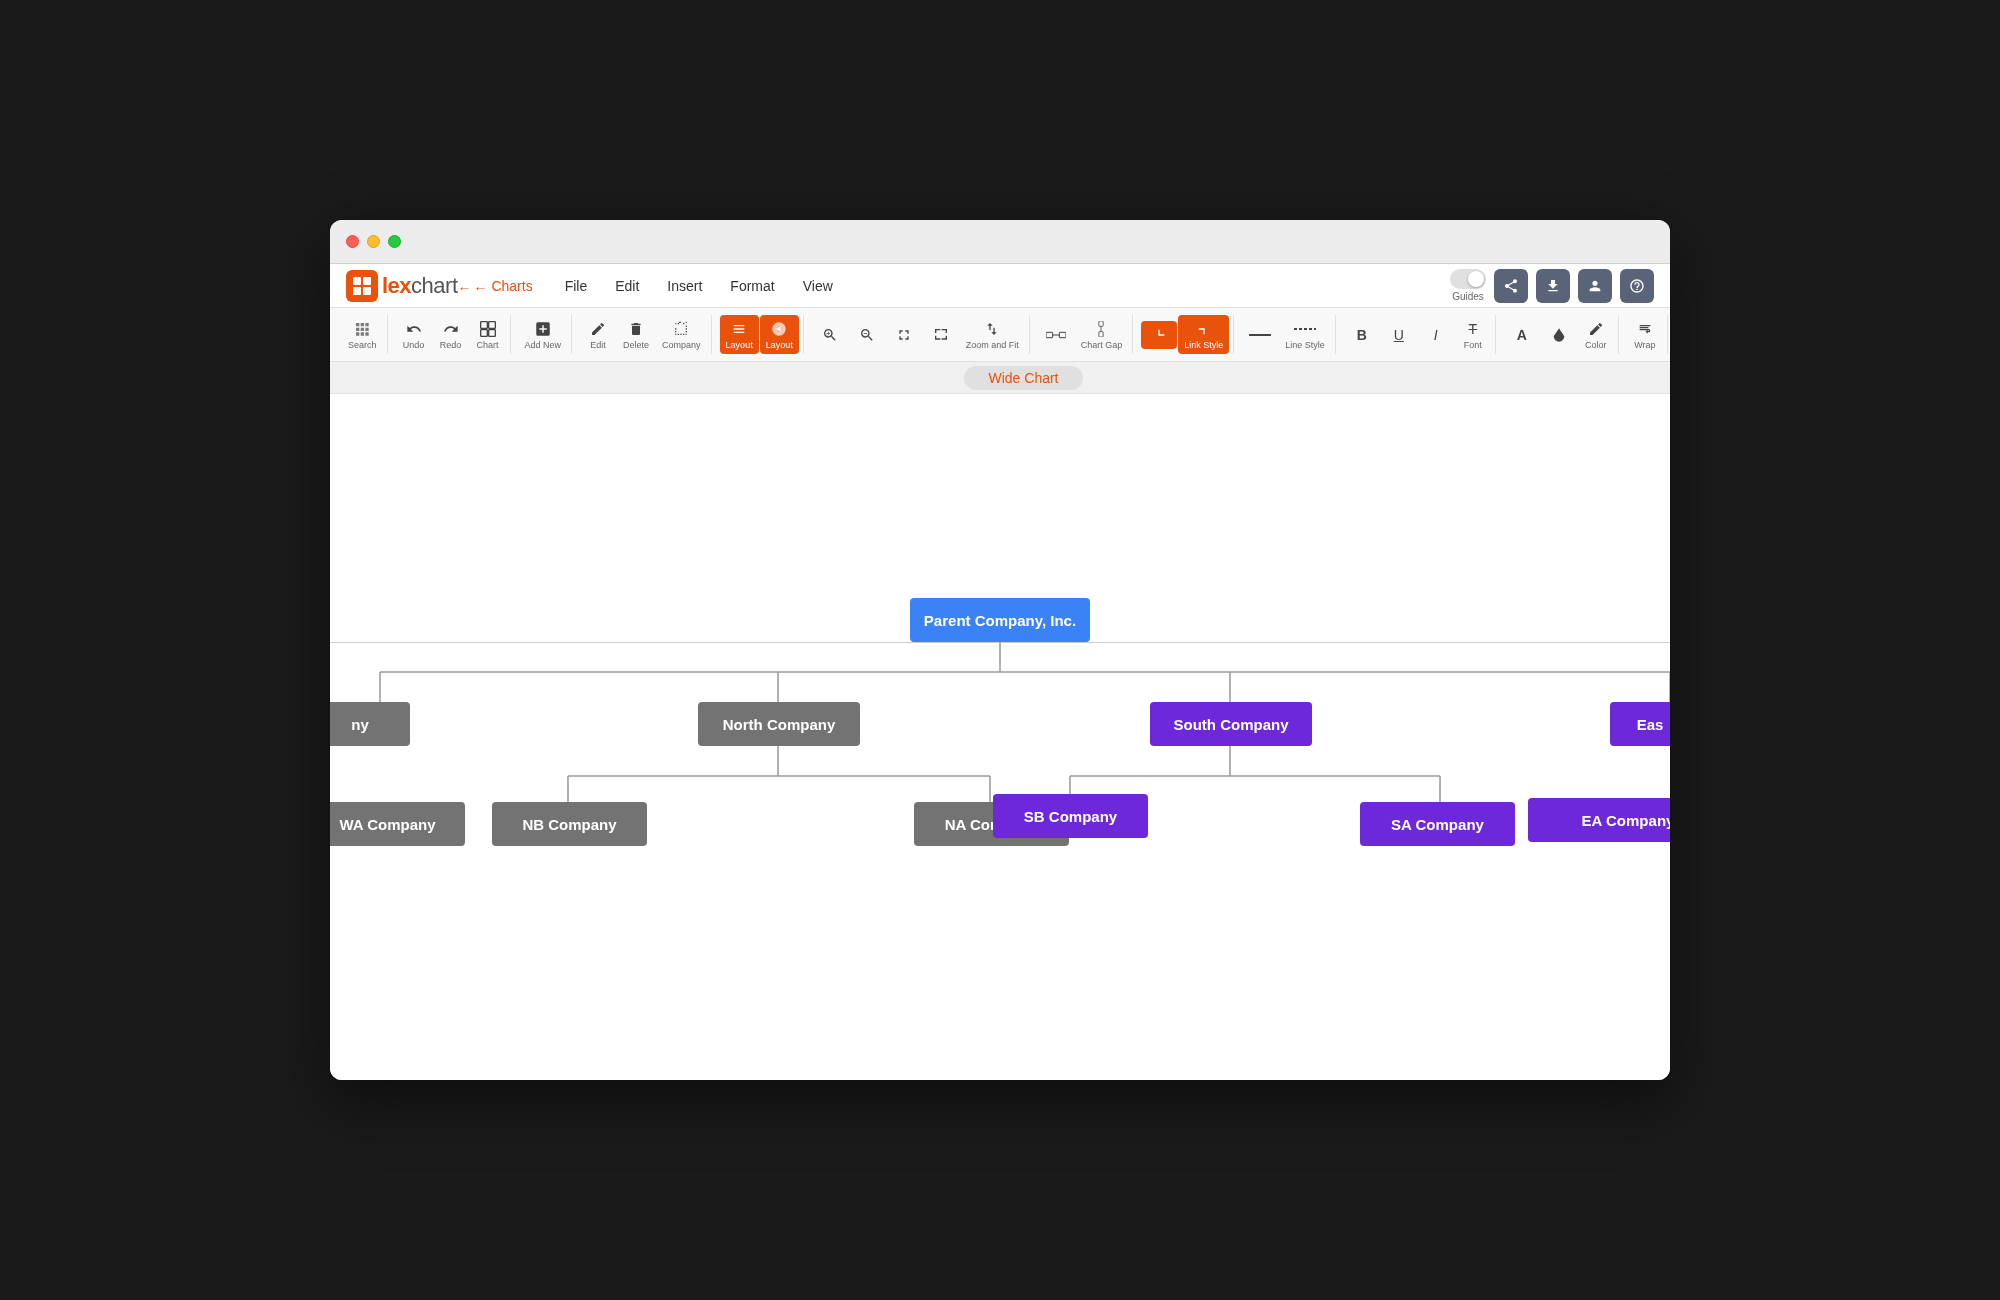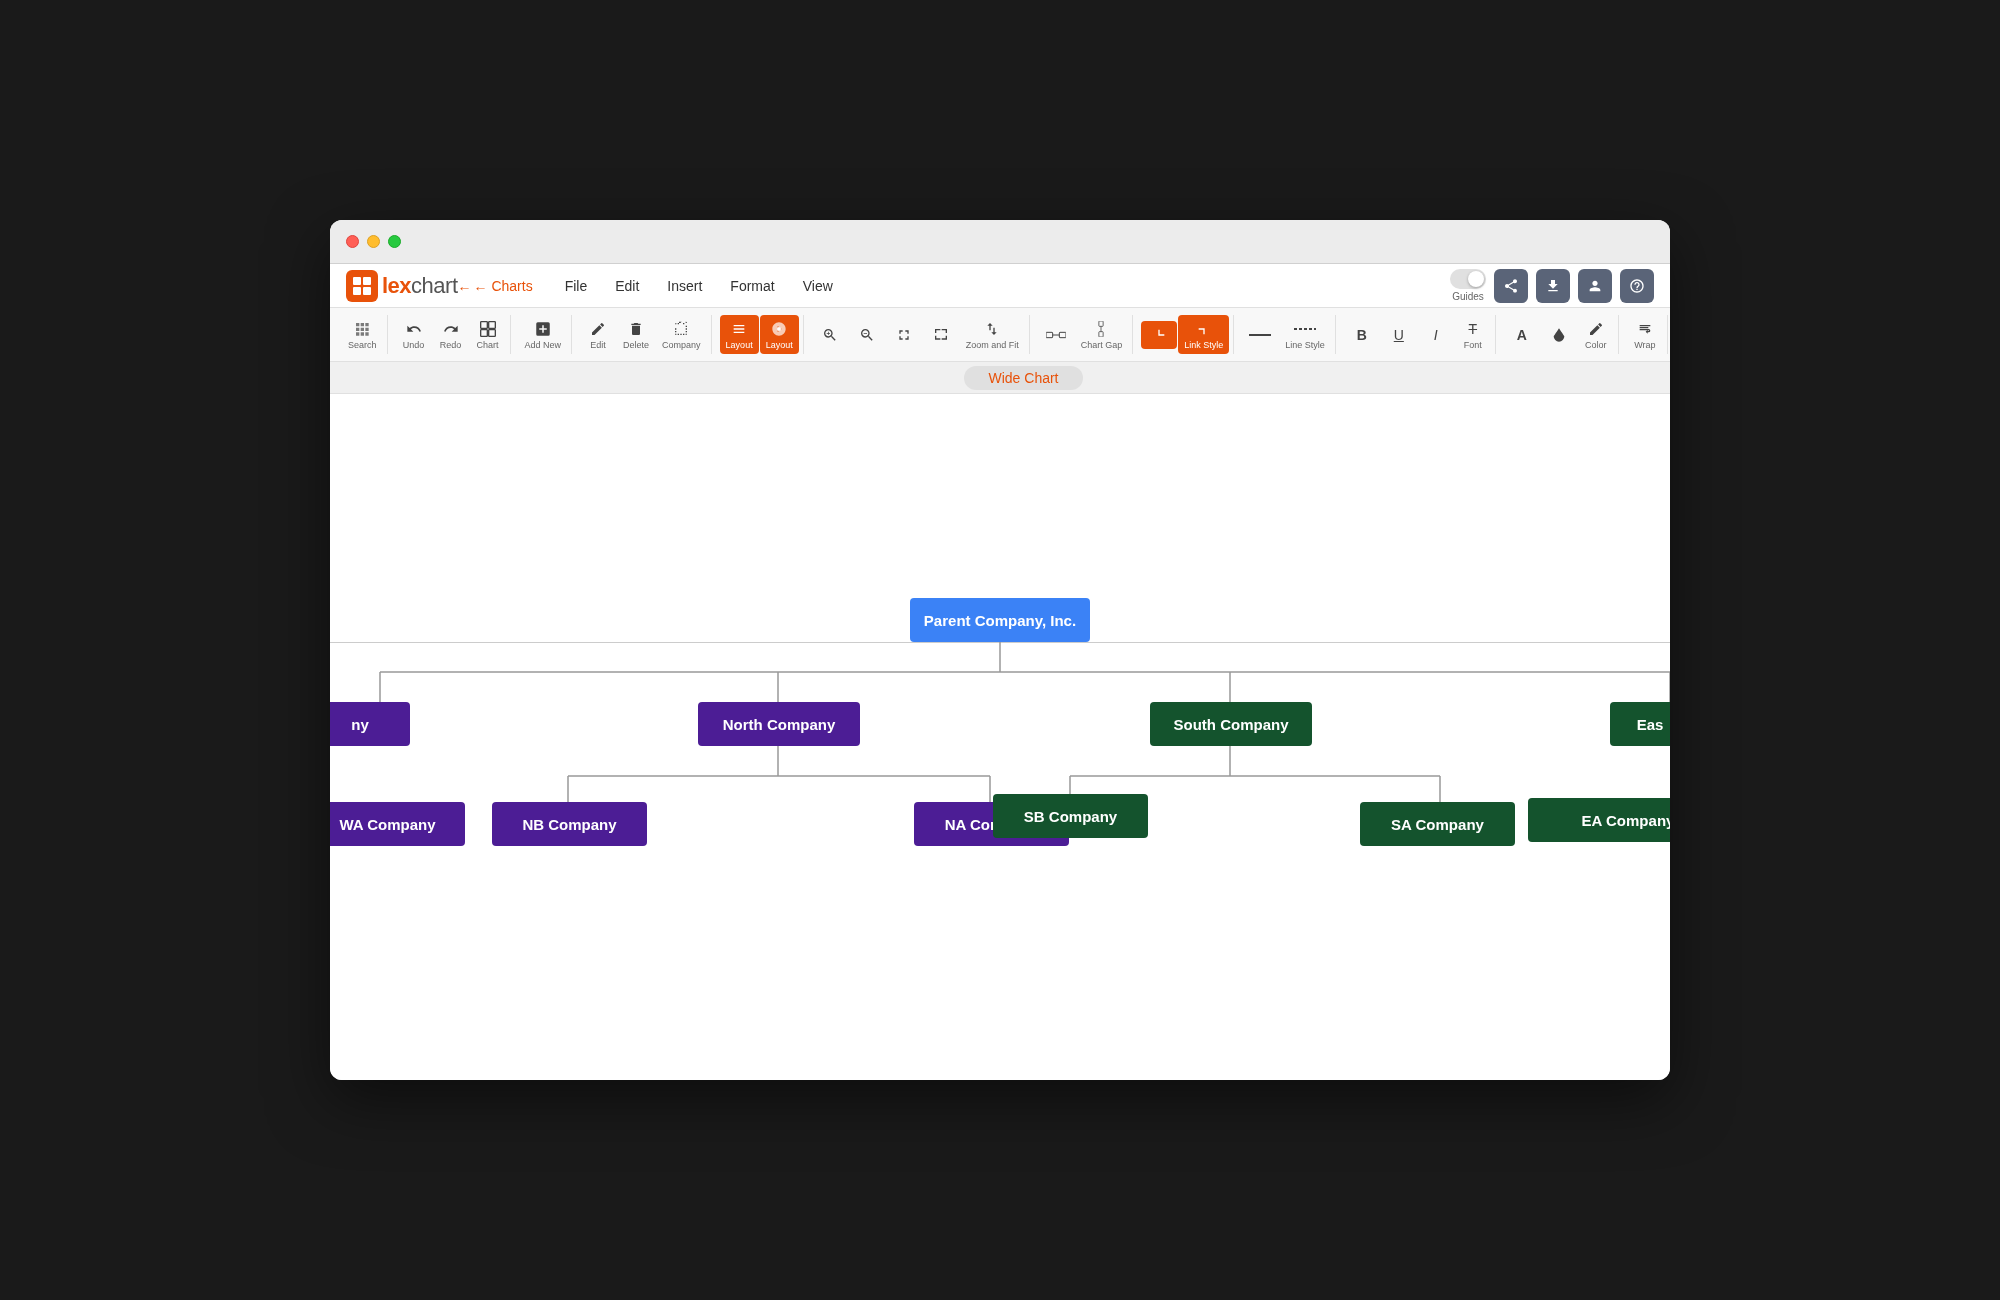--- a/index.html
+++ b/index.html
@@ -289,26 +289,26 @@
       cursor: pointer;
       white-space: nowrap;
     }
 
     .node-dark {
       background: #3b82f6;
       color: white;
     }
 
     .node-red {
-      background: #4c1d95;
+      background: #737373;
       color: white;
     }
 
     .node-blue {
-      background: #14532d;
+      background: #6d28d9;
       color: white;
     }
 
     .node-parent {
       width: 180px;
       height: 44px;
     }
 
     .node-child {
       width: 155px;

